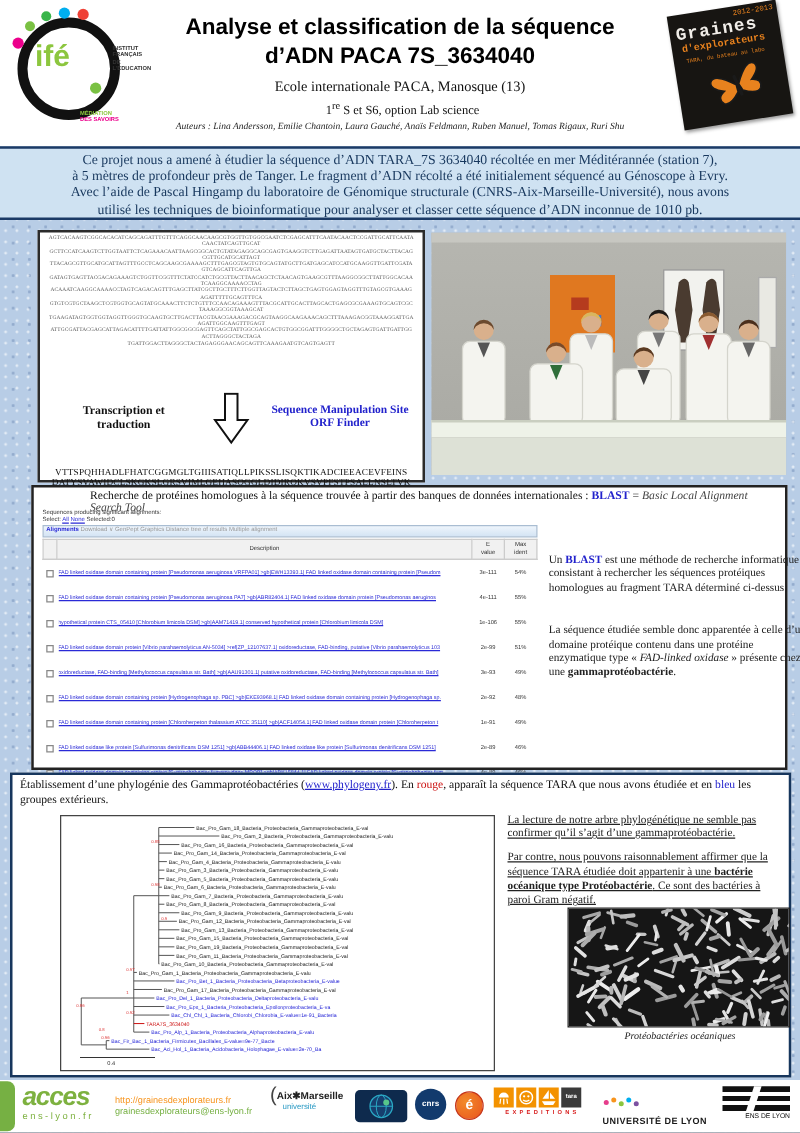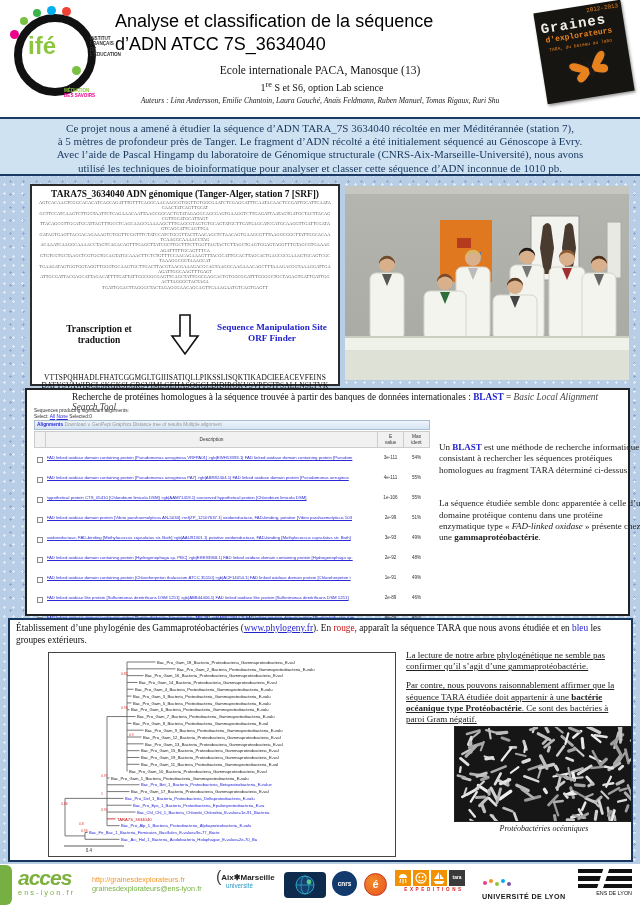--- a/index.html
+++ b/index.html
@@ -5,22 +5,22 @@
   html,body{margin:0;padding:0;background:#888;}
   .poster{position:relative;width:640px;height:906px;overflow:hidden;
     font-family:"Liberation Serif",serif;color:#111;
     background-color:#b8cde6;
     background-image:radial-gradient(rgba(255,255,255,.6) 1px,transparent 1.3px),
                      radial-gradient(rgba(80,110,160,.35) 1px,transparent 1.3px);
     background-size:9px 9px,13px 13px;background-position:0 0,4px 6px;}
   .abs{position:absolute;}
   
   .header{left:0;top:0;width:640px;height:117px;background:#fff;}
-  .title{left:115px;top:10px;width:410px;text-align:left;
-    font-family:"Liberation Sans",sans-serif;font-weight:normal;font-size:18px;line-height:23px;color:#000;}
+  .title{left:115px;top:10px;width:410px;text-align:center;
+    font-family:"Liberation Sans",sans-serif;font-weight:bold;font-size:18px;line-height:23px;color:#000;}
   .school{left:115px;top:64px;width:410px;text-align:center;font-weight:normal;font-size:11.5px;}
   .classline{left:117px;top:80px;width:410px;text-align:center;font-size:10px;}
   .authors{left:60px;top:96px;width:520px;text-align:center;font-style:italic;font-size:7.6px;color:#222;}
   
   .ife{left:6px;top:4px;width:106px;height:108px;}
   .ife-ring{position:absolute;left:8px;top:10px;width:66px;height:66px;border:8px solid #111;border-radius:50%;}
   .ife-txt{position:absolute;left:22px;top:28px;font-family:"Liberation Sans",sans-serif;font-weight:bold;color:#8cc63e;font-size:24px;}
   .dot{position:absolute;border-radius:50%;}
   .ife-inst{position:absolute;left:84px;top:32px;font-family:"Liberation Sans",sans-serif;font-size:4.6px;font-weight:bold;color:#333;line-height:5.4px;}
   .ife-med{position:absolute;left:58px;top:84px;font-family:"Liberation Sans",sans-serif;font-size:4.6px;font-weight:bold;line-height:5.4px;}
@@ -138,21 +138,21 @@
 FRANÇAIS
 DE L'ÉDUCATION</div>
       <div class="ife-med">
         <span class="g">MÉDIATION</span><br>
         <span class="p">DES SAVOIRS</span>
       </div>
     </div>
 
     <div class="abs title">
       <span>Analyse et classification de la séquence</span><br>
-      <span>d’ADN ATCC 7S_3634040</span>
+      <span>d’ADN PACA 7S_3634040</span>
     </div>
     <div class="abs school">Ecole internationale PACA, Manosque (13)</div>
     <div class="abs classline"><span>1</span><sup>re</sup><span> S et S6, option Lab science</span></div>
     <div class="abs authors"><i>Auteurs :</i><span> Lina Andersson, Emilie Chantoin, Laura Gauché, Anaïs Feldmann, Ruben Manuel, Tomas Rigaux, Ruri Shu</span></div>
 
     <div class="abs graines">
       <div class="gr-years">2012-2013</div>
       <div class="gr-1">Graines</div>
       <div class="gr-2">d'explorateurs</div>
       <div class="gr-3">TARA, du bateau au labo</div>
@@ -167,21 +167,20 @@
   </div>
 
   <div class="abs banner">
     <p>Ce projet nous a amené à étudier la séquence d’ADN TARA_7S 3634040 récoltée en mer Méditérannée (station 7),
 à 5 mètres de profondeur près de Tanger. Le fragment d’ADN récolté a été initialement séquencé au Génoscope à Evry.
 Avec l’aide de Pascal Hingamp du laboratoire de Génomique structurale (CNRS-Aix-Marseille-Université), nous avons
 utilisé les techniques de bioinformatique pour analyser et classer cette séquence d’ADN inconnue de 1010 pb.</p>
   </div>
 
   <div class="abs gbox">
-    <div class="g-title">TARA7S_3634040 ADN génomique (Tanger-Alger, station 7 [SRF])</div>
     <div class="dna">AGTCACAAGTCGGCACACATCAGCAGATTTGTTTCAGGCAACAAGCGTGGTTGTGGCGAATCTCGAGCATTTCAATACAACTCCGATTGCATTCAATACAACTATCAGTTGCAT
 GCTTCCATCAAGTCTTGGTAATTCTCAGAAACAATTAAGCGGCACTGTATAGAGGCAGCGAGTGAAGGTCTTGAGATTAATAGTGATGCTACTTACAGCGTTGCATGCATTAGT
 TTACAGCGTTGCATGCATTAGTTTGCCTCAGCAAGCGAAAAGCTTTGAGCGTAGTGTGCAGTATGCTTGATGAGCATCCATGCAAGGTTGATTCGATAGTCAGCATTCAGTTGA
 GATAGTGAGTTACGACAGAAAGTCTGGTTCGGTTTCTATCCATCTGCGTTACTTAACAGCTCTAACAGTGAAGCGTTTAAGGCGGCTTATTGGCACAATCAAGGCAAAACCTAG
 ACAAATCAAGGCAAAACCTAGTCAGACAGTTTGAGCTTATCGCTTGCTTTCTTGGTTAGTACTCTTAGCTGAGTGGAGTAGGTTTGTAGCGTGAAAGAGATTTTTGCAGTTTCA
 GTGTCGTGCTAAGCTCGTGGTGCAGTATGCAAACTTCTCTGTTTCCAACAGAAAGTTTACGCATTGCACTTAGCACTGAGCGCGAAAGTGCAGTCGCTAAAGGCGGTAAAGCAT
 TGAAGATAGTGGTGGTAGGTTGGGTGCAAGTGCTTGACTTACGTAACGAAAGACGCAGTAAGGCAAGAAACAGCTTTAAAGACGGTAAAGGATTGAAGATTGGCAAGTTTGAGT
 ATTGCGATTACGAGCATTAGACATTTTGATTATTGGCGGCGAGTTCAGCTATTGGCGAGCACTGTGGCGGATTTGGGGCTGCTAGAGTGATTGATTGGACTTAGGGCTACTAGA
 TGATTGGACTTAGGGCTACTAGAGGGAACAGCAGTTCAAAGAATGTCAGTGAGTT</div>
     <div class="trio">

